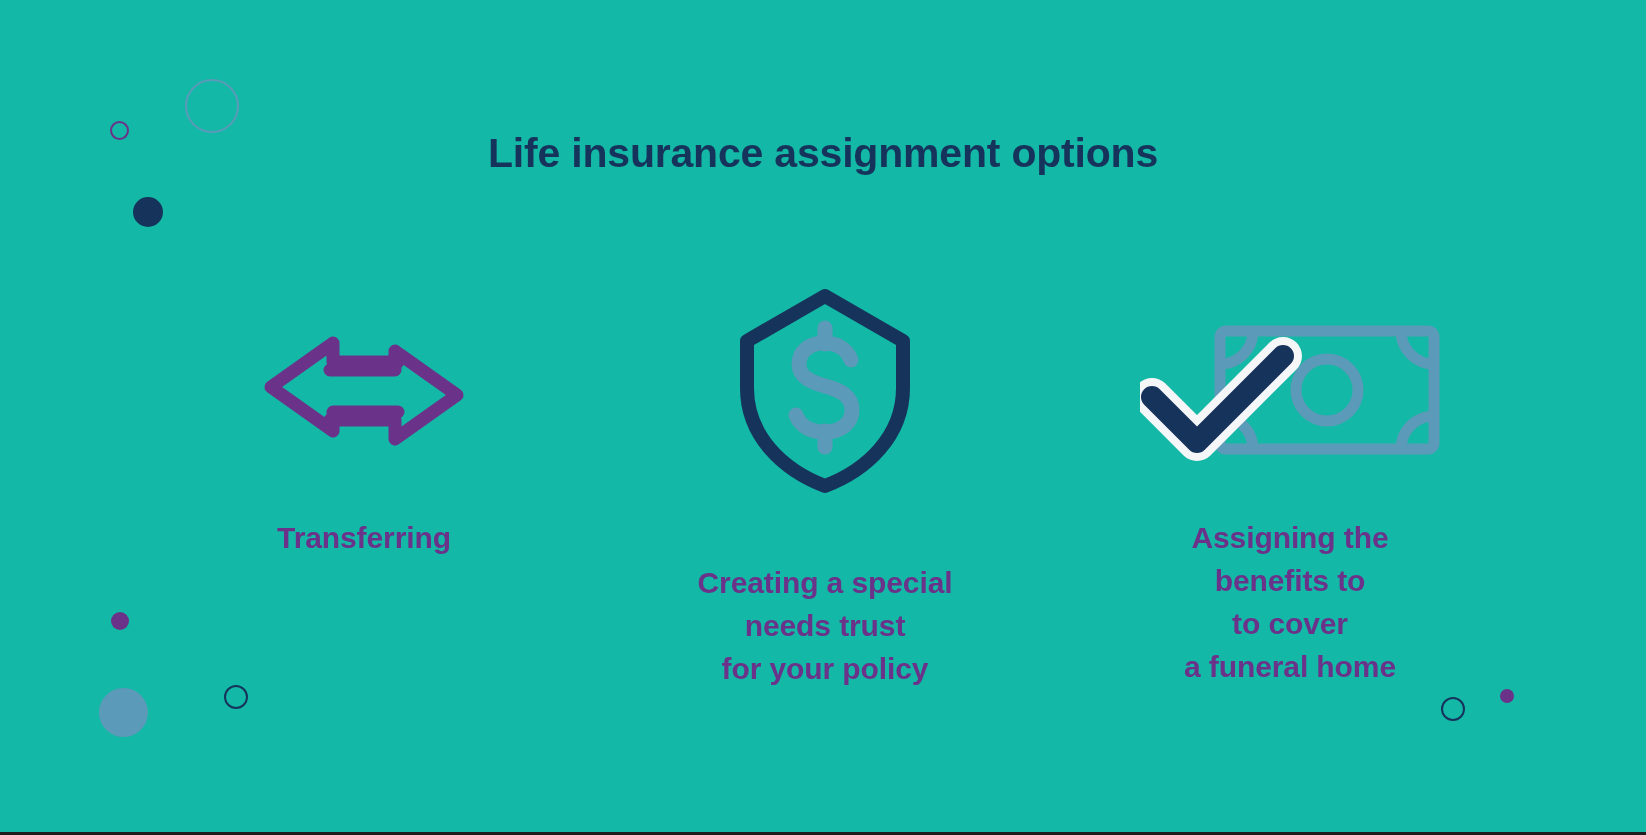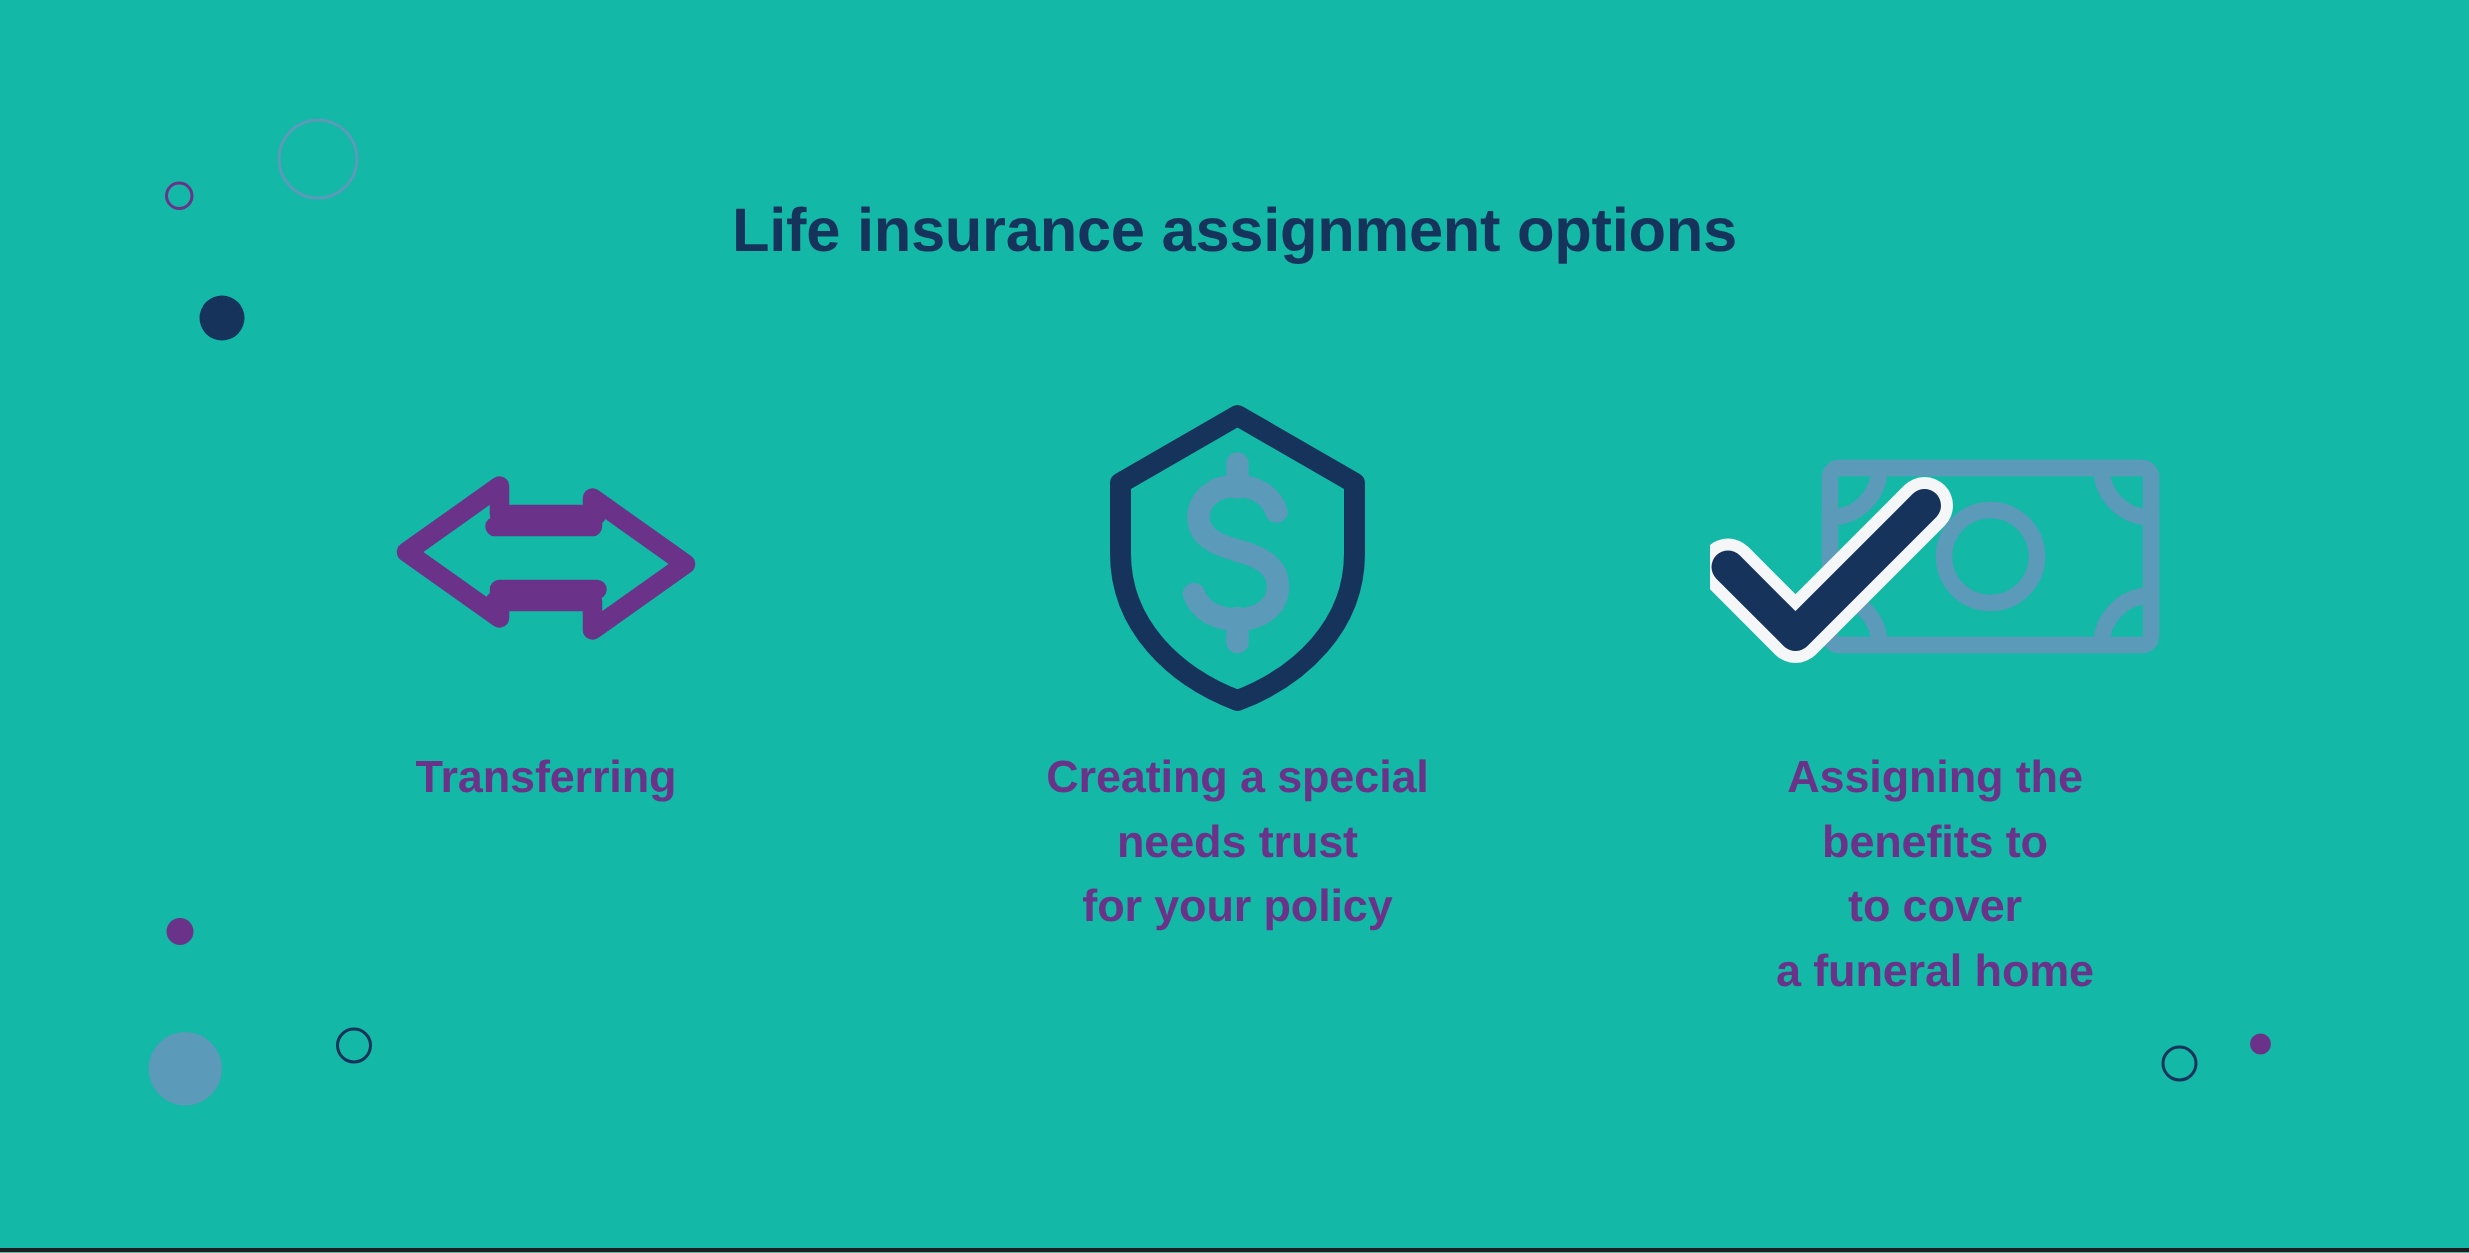--- a/index.html
+++ b/index.html
@@ -49,21 +49,21 @@
     font-size: 41px;
     font-weight: 700;
     letter-spacing: -0.2px;
     color: #16335c;
   }
 
   
   #columns {
     position: absolute;
     left: 160px;
-    top: 269px;
+    top: 288px;
     width: 1330px;
     display: flex;
     align-items: flex-start;
     justify-content: space-between;
   }
 
   .column {
     width: 400px;
     display: flex;
     flex-direction: column;
@@ -82,21 +82,21 @@
     text-align: center;
     font-size: 30px;
     line-height: 1.43;
     font-weight: 700;
     color: #6b3289;
     letter-spacing: -0.1px;
   }
 
   
   #column-transfer   { margin-left: 4px; }
-  #column-trust      { margin-left: 18px; }
+  #column-trust      { margin-left: 18px; gap: 45px; }
   #column-funeral    { margin-left: 22px; }
 </style>
 </head>
 <body>
 
 <div id="slide">
 
   <div id="deco-layer">
       <div class="deco" style="left: 110px; top: 121px; width: 19px; height: 19px; border: 2px solid rgb(107, 50, 137);"></div>
       <div class="deco" style="left: 185px; top: 79px; width: 54px; height: 54px; border: 2px solid rgb(91, 154, 184);"></div>

